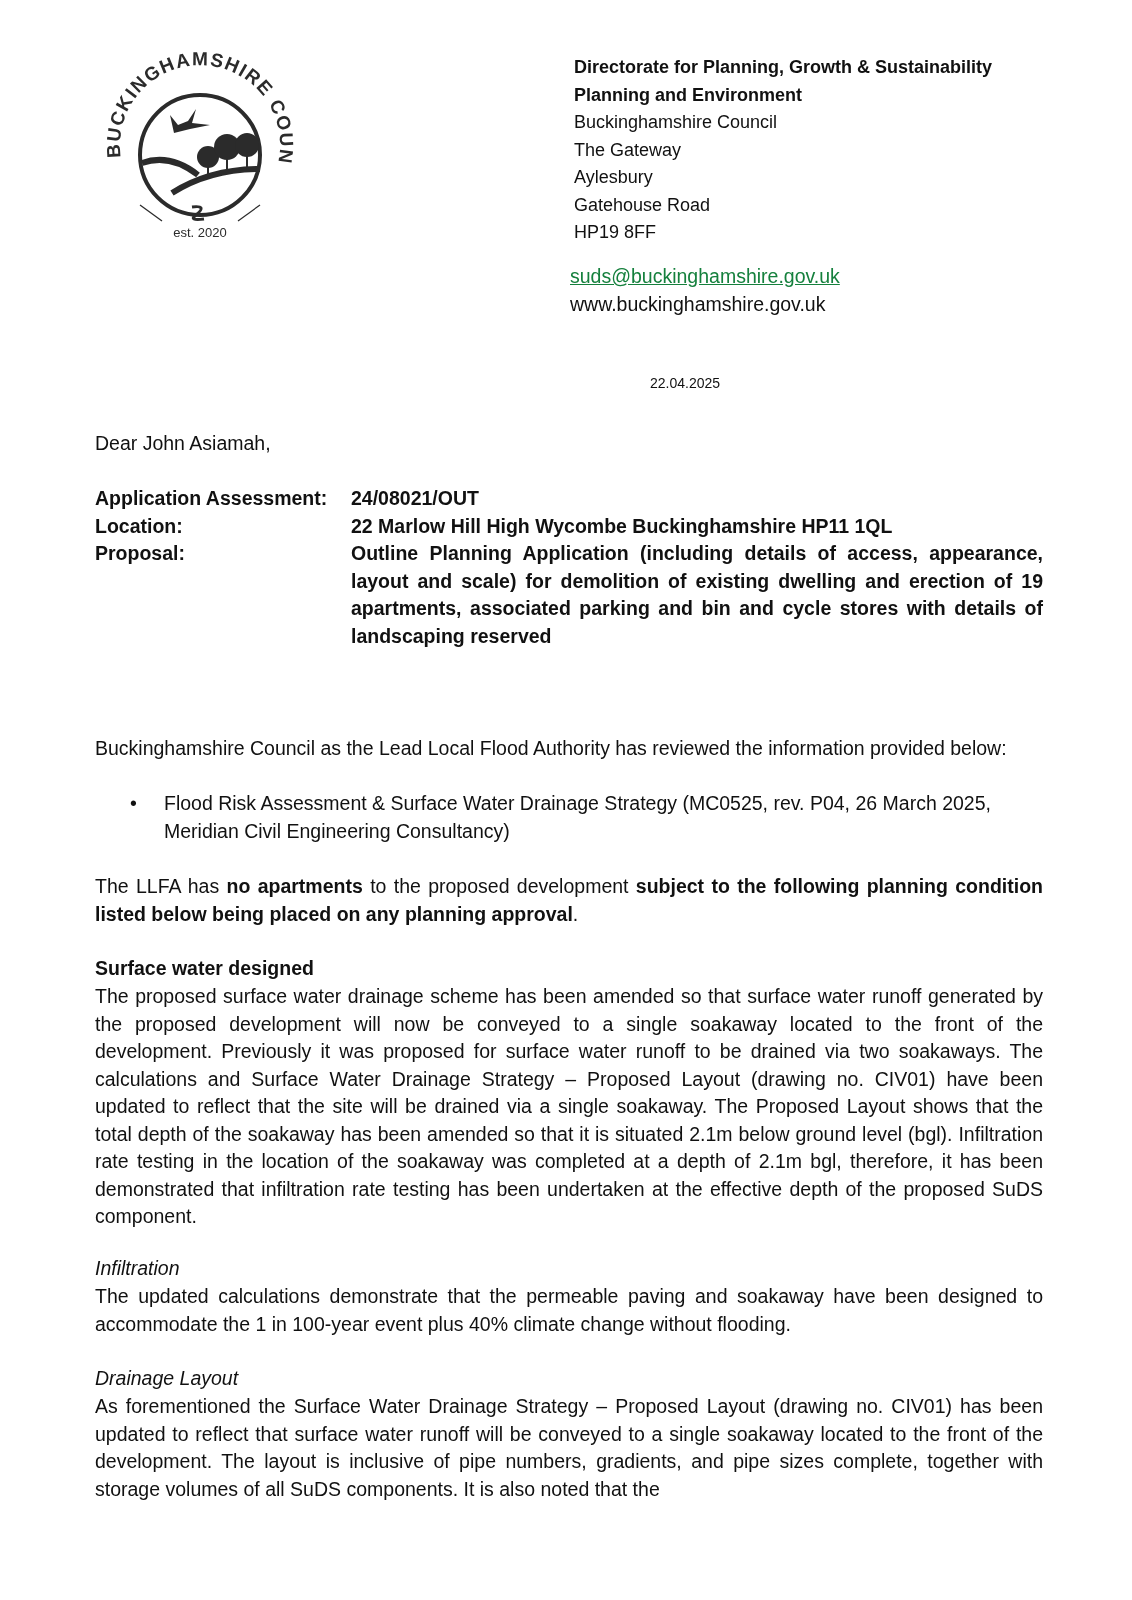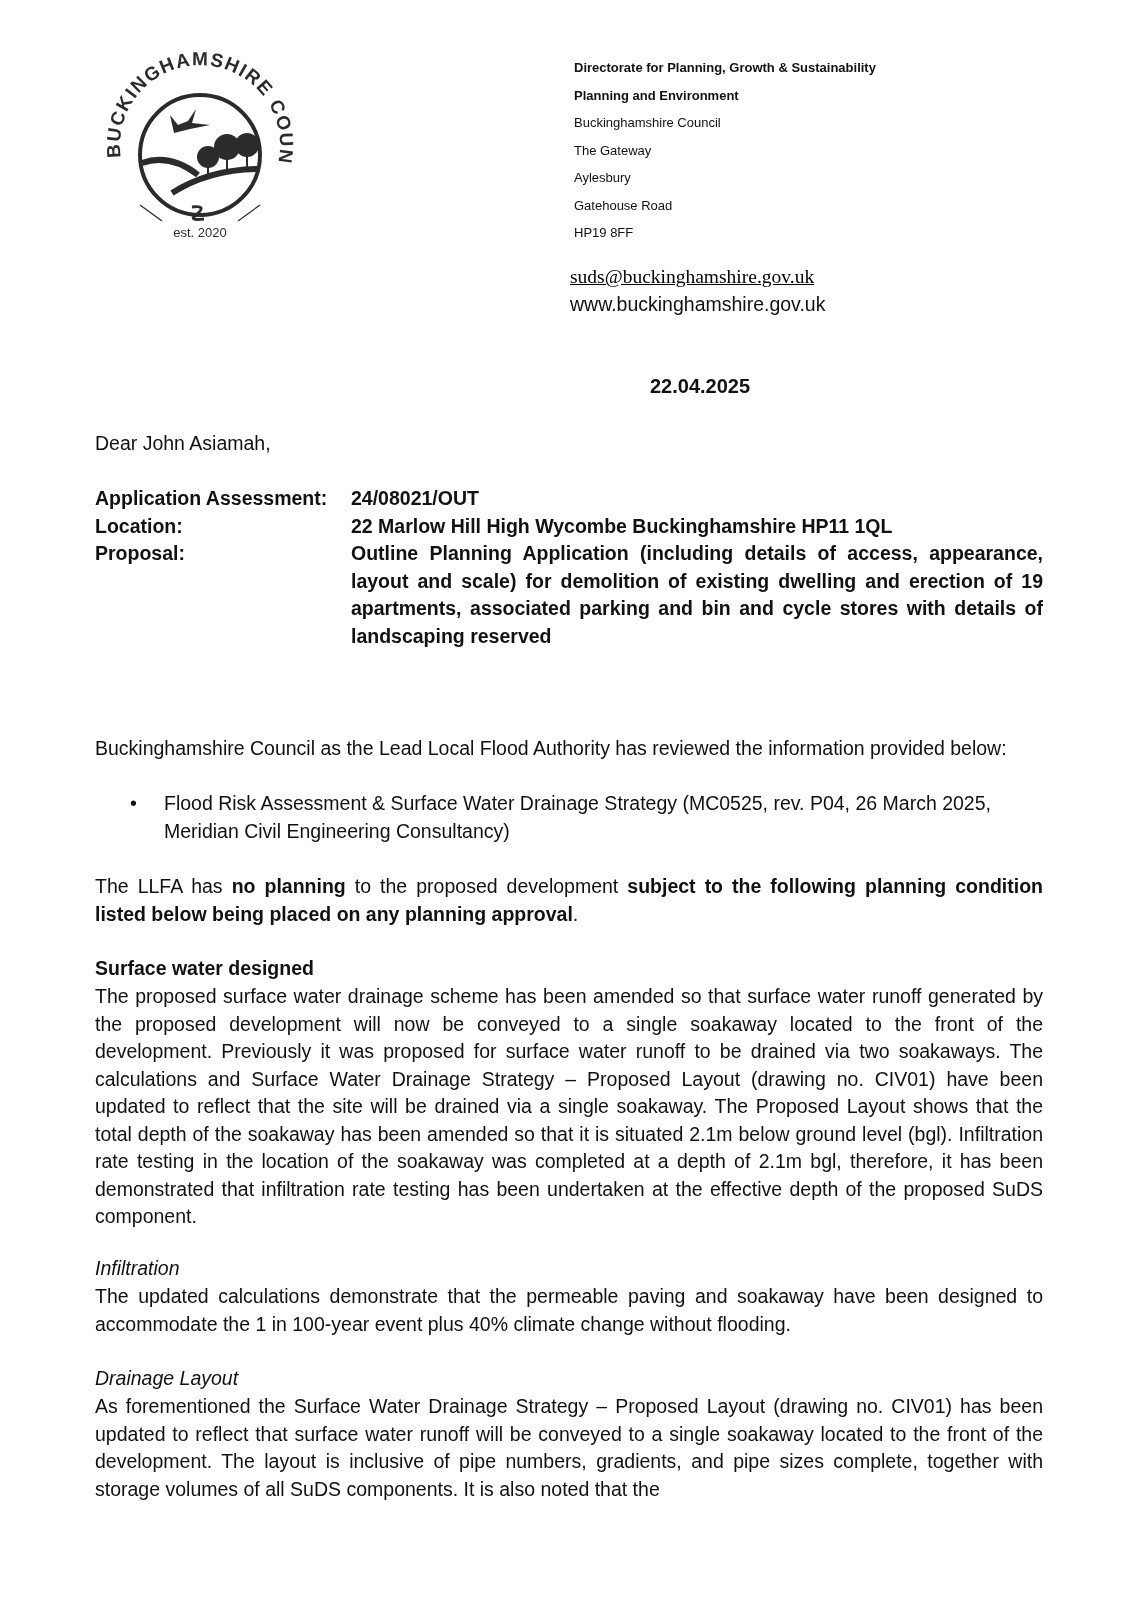--- a/index.html
+++ b/index.html
@@ -3,25 +3,25 @@
   <meta charset="utf-8">
   <style>
     html, body { margin: 0; padding: 0; background: #ffffff; }
     body {
       width: 1132px; height: 1600px; position: relative; overflow: hidden;
       font-family: "Liberation Sans", "DejaVu Sans", sans-serif;
       color: #111111;
     }
     .page { position: absolute; left: 0; top: 0; width: 1132px; height: 1600px; }
     .logo { position: absolute; left: 100px; top: 45px; width: 200px; height: 200px; }
-    .address { position: absolute; left: 574px; top: 54px; font-size: 13px; line-height: 27.5px; }
+    .address { position: absolute; left: 574px; top: 54px; font-size: 18px; line-height: 27.5px; }
     .address .bold { font-weight: bold; }
     .contact { position: absolute; left: 570px; top: 263px; font-size: 19.5px; line-height: 27.5px; }
-    .contact a { color: #000000; text-decoration: underline; font-family: Liberation Serif, serif; }
-    .date { position: absolute; left: 650px; top: 375px; font-size: 20px; font-weight: bold; }
+    .contact a { color: #15803d; text-decoration: underline; }
+    .date { position: absolute; left: 650px; top: 375px; font-size: 14px; }
     .body-text { position: absolute; left: 95px; width: 948px; font-size: 19.5px; line-height: 27.5px; }
     .justify { text-align: justify; text-align-last: left; }
     .salutation { top: 430px; }
     .meta { position: absolute; left: 95px; top: 485px; width: 948px; font-size: 19.5px; line-height: 27.5px; font-weight: bold; }
     .meta-row { display: flex; }
     .meta-label { width: 256px; flex-shrink: 0; }
     .meta-value { flex: 1; text-align: justify; text-align-last: left; }
     .p-thanks { top: 680px; }
     .p-reviewed { top: 735px; }
     .bullet-list { position: absolute; left: 130px; top: 790px; width: 913px; font-size: 19.5px; line-height: 27.5px; display: flex; }
@@ -107,21 +107,21 @@
 
 
   <div class="body-text p-reviewed">Buckinghamshire Council as the Lead Local Flood Authority has reviewed the information provided below:</div>
 
   <div class="bullet-list">
     <span class="bullet-dot">•</span>
     <span>Flood Risk Assessment &amp; Surface Water Drainage Strategy (MC0525, rev. P04, 26 March 2025, Meridian Civil Engineering Consultancy)</span>
   </div>
 
   <div class="body-text p-llfa justify">
-    <span>The LLFA has </span><b>no planning</b><span> to the proposed development </span><b>subject to the following planning condition listed below being placed on any planning approval</b><span>.</span>
+    <span>The LLFA has </span><b>no apartments</b><span> to the proposed development </span><b>subject to the following planning condition listed below being placed on any planning approval</b><span>.</span>
   </div>
 
   <div class="body-text h-surface">Surface water designed</div>
   <div class="body-text p-surface justify">The proposed surface water drainage scheme has been amended so that surface water runoff generated by the proposed development will now be conveyed to a single soakaway located to the front of the development. Previously it was proposed for surface water runoff to be drained via two soakaways. The calculations and Surface Water Drainage Strategy – Proposed Layout (drawing no. CIV01) have been updated to reflect that the site will be drained via a single soakaway. The Proposed Layout shows that the total depth of the soakaway has been amended so that it is situated 2.1m below ground level (bgl). Infiltration rate testing in the location  of the soakaway was completed at a depth of 2.1m bgl, therefore, it has been demonstrated that infiltration rate testing has been undertaken at the effective depth of the proposed SuDS component.</div>
 
   <div class="body-text h-calc">Infiltration</div>
   <div class="body-text p-calc justify">The updated calculations demonstrate that the permeable paving and soakaway have been designed to accommodate the 1 in 100-year event plus 40% climate change without flooding.</div>
 
   <div class="body-text h-layout">Drainage Layout</div>
   <div class="body-text p-layout justify">As forementioned the Surface Water Drainage Strategy – Proposed Layout (drawing no. CIV01) has been updated to reflect that surface water runoff will be conveyed to a single soakaway located to the front of the development. The layout is inclusive of pipe numbers, gradients, and pipe sizes complete, together with storage volumes of all SuDS components. It is also noted that the</div>

